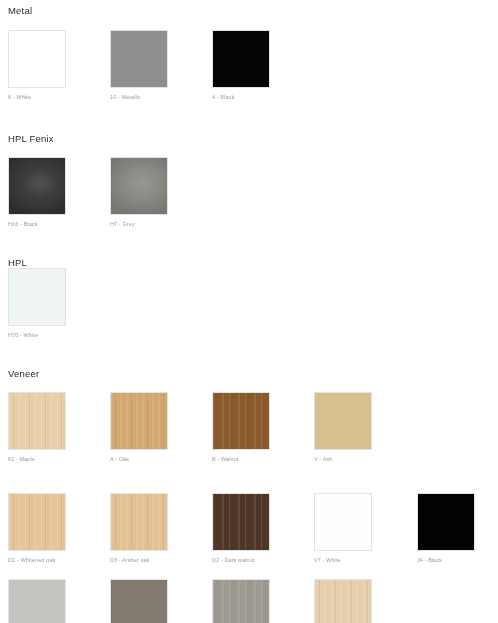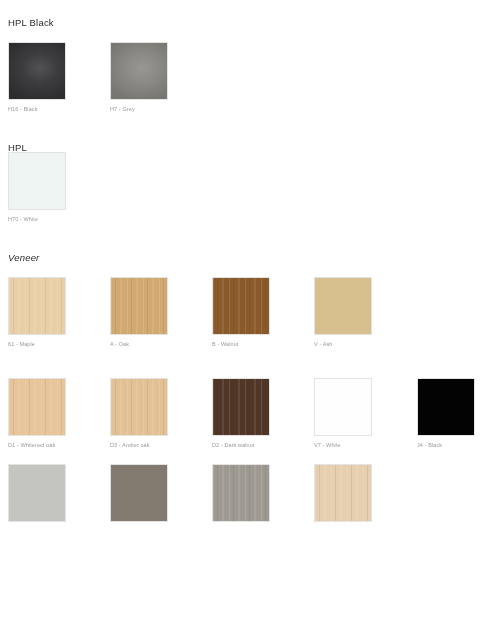--- a/index.html
+++ b/index.html
@@ -104,22 +104,45 @@
     letter-spacing: 0.1px;
     margin-top: 6px;
     white-space: nowrap;
     line-height: 1.2;
   }
 </style>
 </head>
 <body>
 
 <div id="palette">
+    <div class="section" style="margin-top: 6px;">
+      <div class="section-heading" style="margin-bottom: 14px;">Metal</div>
+      <div class="swatch-row">
+        <div class="swatch-cell" style="left: 8px; width: 58px;">
+          <div class="swatch" style="width: 58px; border-color: rgb(227, 227, 227);">
+            <div class="swatch-inner" style="background: rgb(255, 255, 255);"></div>
+          </div>
+          <div class="swatch-label" style="color: rgb(154, 154, 154);">6 - White</div>
+        </div>
+        <div class="swatch-cell" style="left: 110px; width: 58px;">
+          <div class="swatch" style="width: 58px; border-color: rgb(227, 227, 227);">
+            <div class="swatch-inner" style="background: rgb(142, 142, 142);"></div>
+          </div>
+          <div class="swatch-label" style="color: rgb(154, 154, 154);">10 - Metallic</div>
+        </div>
+        <div class="swatch-cell" style="left: 212px; width: 58px;">
+          <div class="swatch" style="width: 58px; border-color: rgb(227, 227, 227);">
+            <div class="swatch-inner" style="background: rgb(5, 5, 5);"></div>
+          </div>
+          <div class="swatch-label" style="color: rgb(154, 154, 154);">4 - Black</div>
+        </div>
+      </div>
+    </div>
     <div class="section" style="margin-top: 0px; padding-top: 18px;">
-      <div class="section-heading" style="margin-bottom: 14px;">HPL Black</div>
+      <div class="section-heading" style="margin-bottom: 14px;">HPL Fenix</div>
       <div class="swatch-row">
         <div class="swatch-cell" style="left: 8px; width: 58px;">
           <div class="swatch" style="width: 58px; border-color: rgb(227, 227, 227);">
             <div class="swatch-inner sheen" style="background: rgb(50, 50, 53);"></div>
           </div>
           <div class="swatch-label" style="color: rgb(154, 154, 154);">H16 - Black</div>
         </div>
         <div class="swatch-cell" style="left: 110px; width: 58px;">
           <div class="swatch" style="width: 58px; border-color: rgb(227, 227, 227);">
             <div class="swatch-inner sheen" style="background: rgb(132, 131, 126);"></div>
@@ -133,21 +156,21 @@
       <div class="swatch-row">
         <div class="swatch-cell" style="left: 8px; width: 58px;">
           <div class="swatch" style="width: 58px; border-color: rgb(227, 227, 227);">
             <div class="swatch-inner" style="background: rgb(239, 245, 243);"></div>
           </div>
           <div class="swatch-label" style="color: rgb(154, 154, 154);">H70 - White</div>
         </div>
       </div>
     </div>
     <div class="section" style="margin-top: 0px; padding-top: 15px;">
-      <div class="section-heading" style="margin-bottom: 14px; font-style: italic;">Veneer</div>
+      <div class="section-heading" style="margin-bottom: 14px;">Veneer</div>
       <div class="swatch-row">
         <div class="swatch-cell" style="left: 8px; width: 58px;">
           <div class="swatch" style="width: 58px; border-color: rgb(227, 227, 227);">
             <div class="swatch-inner grain" style="background: rgb(232, 207, 168);"></div>
           </div>
           <div class="swatch-label" style="color: rgb(154, 154, 154);">61 - Maple</div>
         </div>
         <div class="swatch-cell" style="left: 110px; width: 58px;">
           <div class="swatch" style="width: 58px; border-color: rgb(227, 227, 227);">
             <div class="swatch-inner grain" style="background: rgb(210, 169, 113);"></div>

